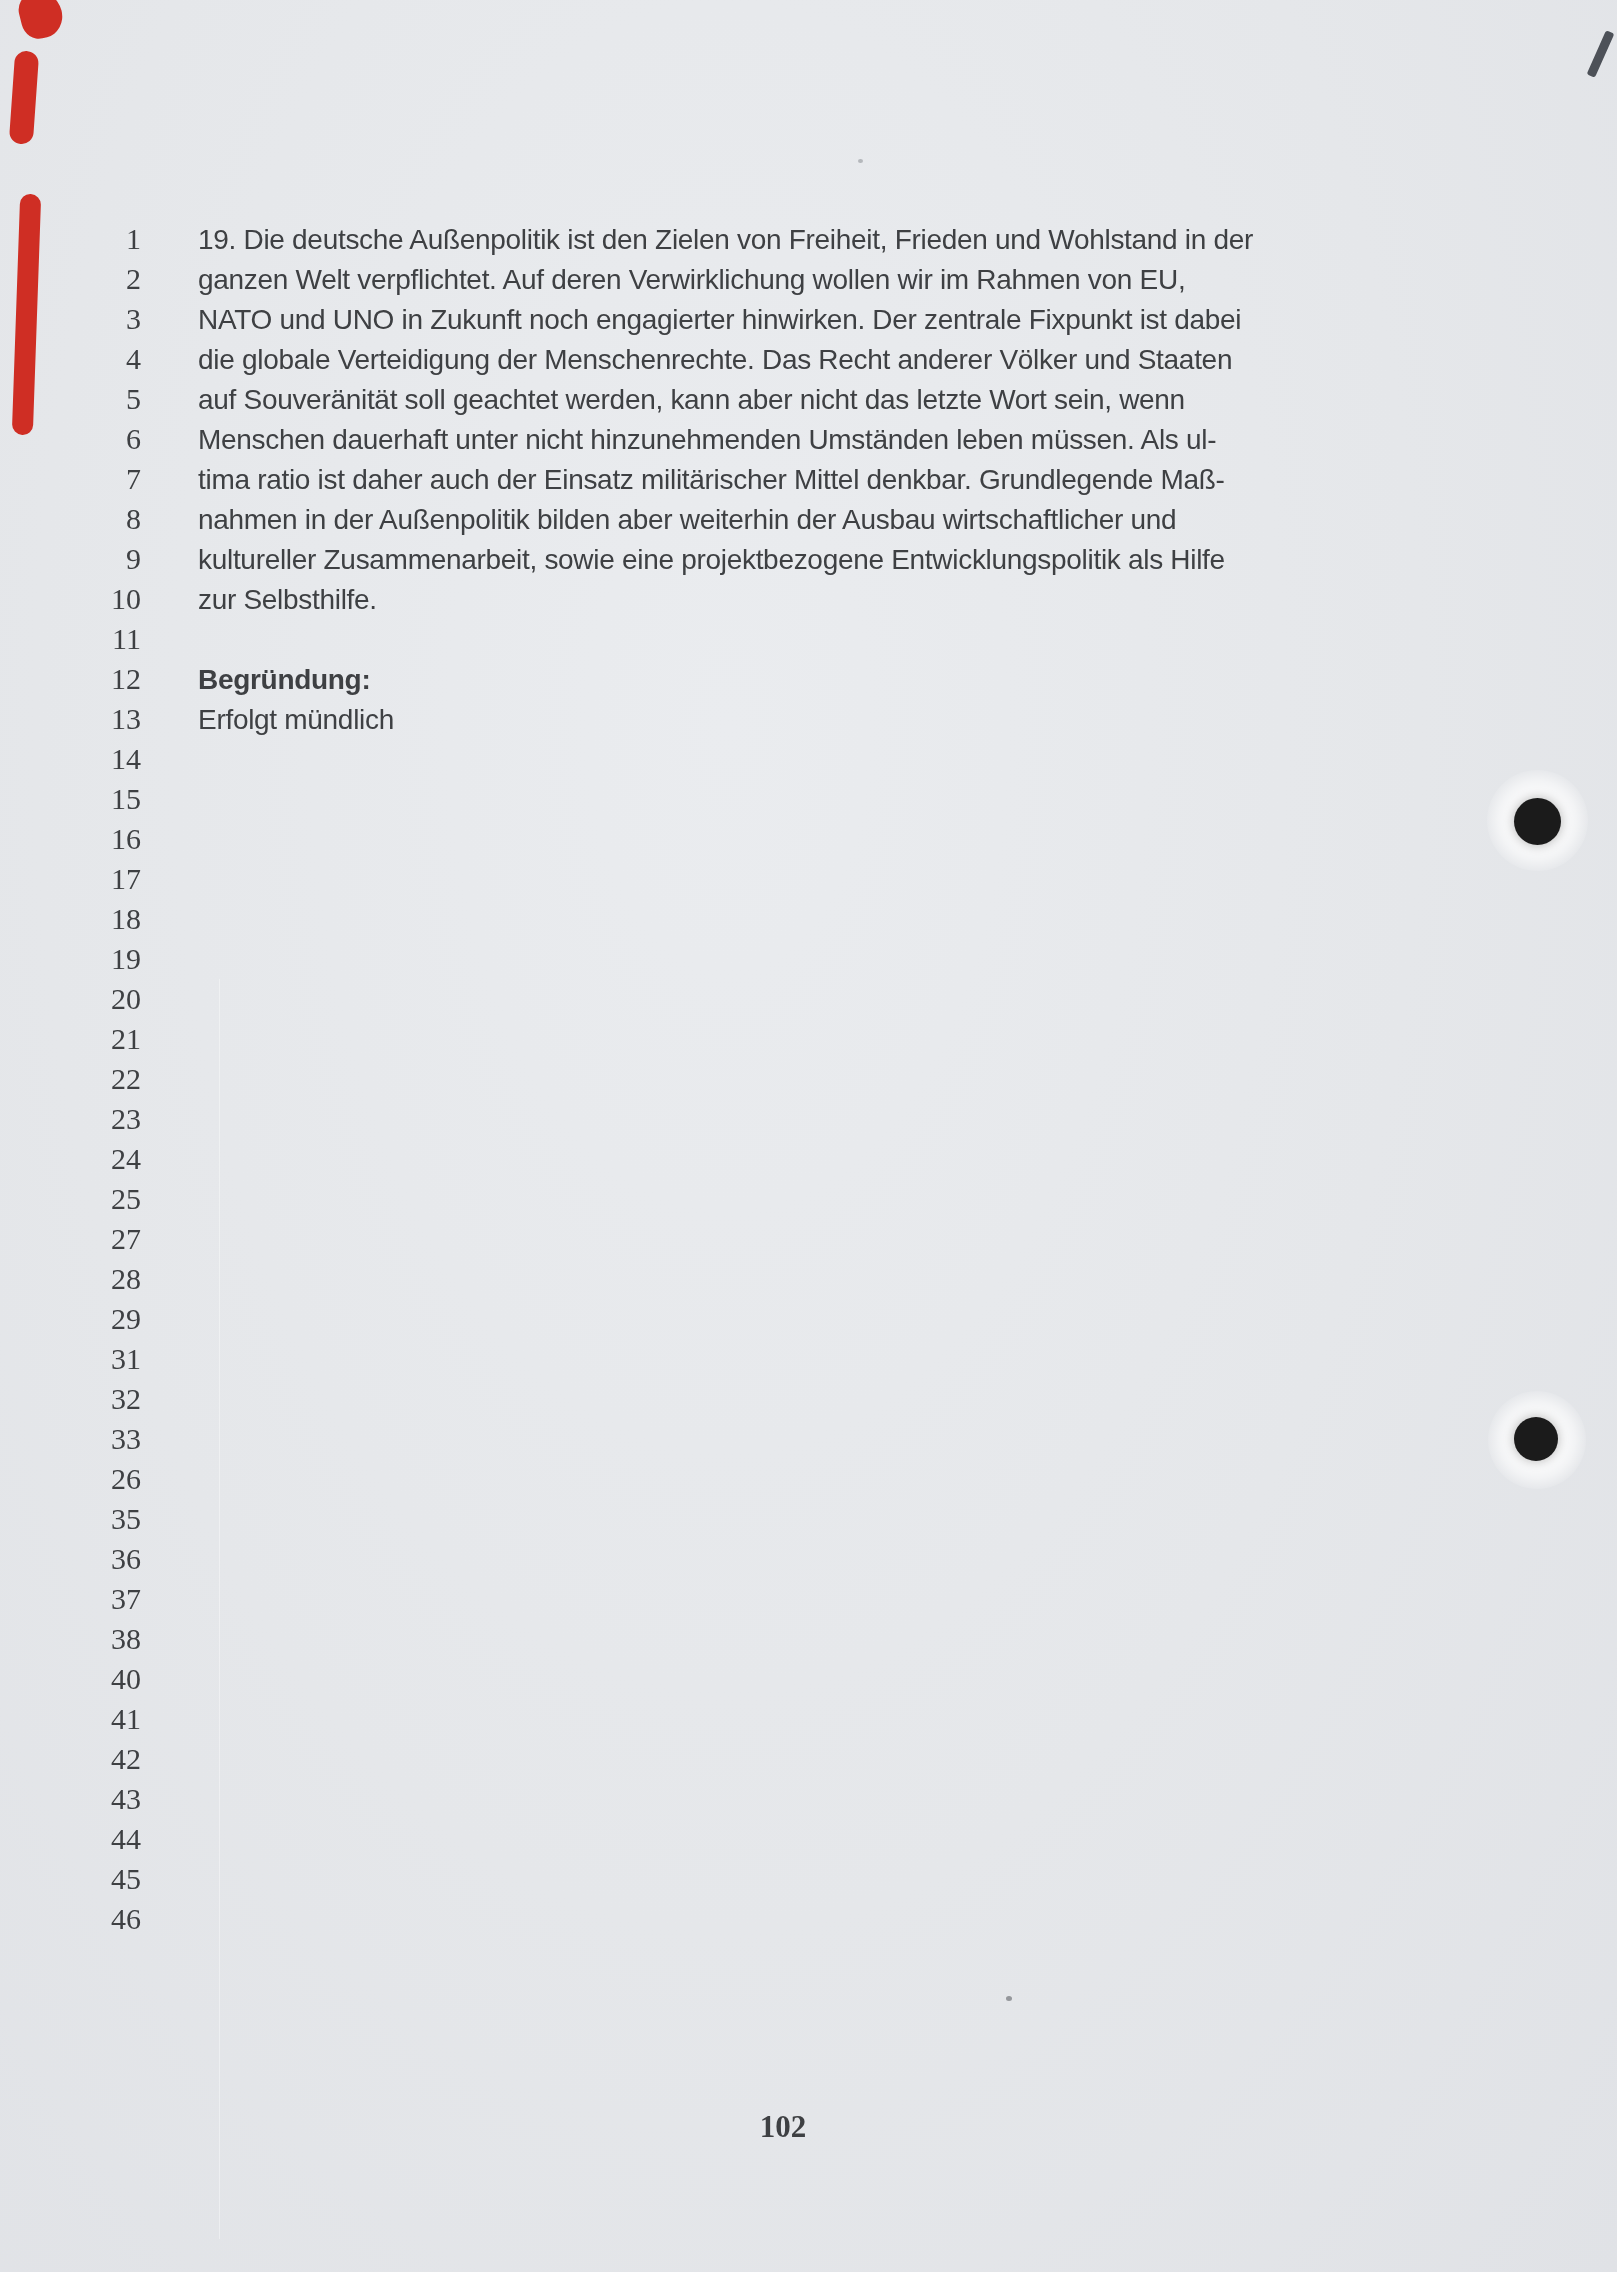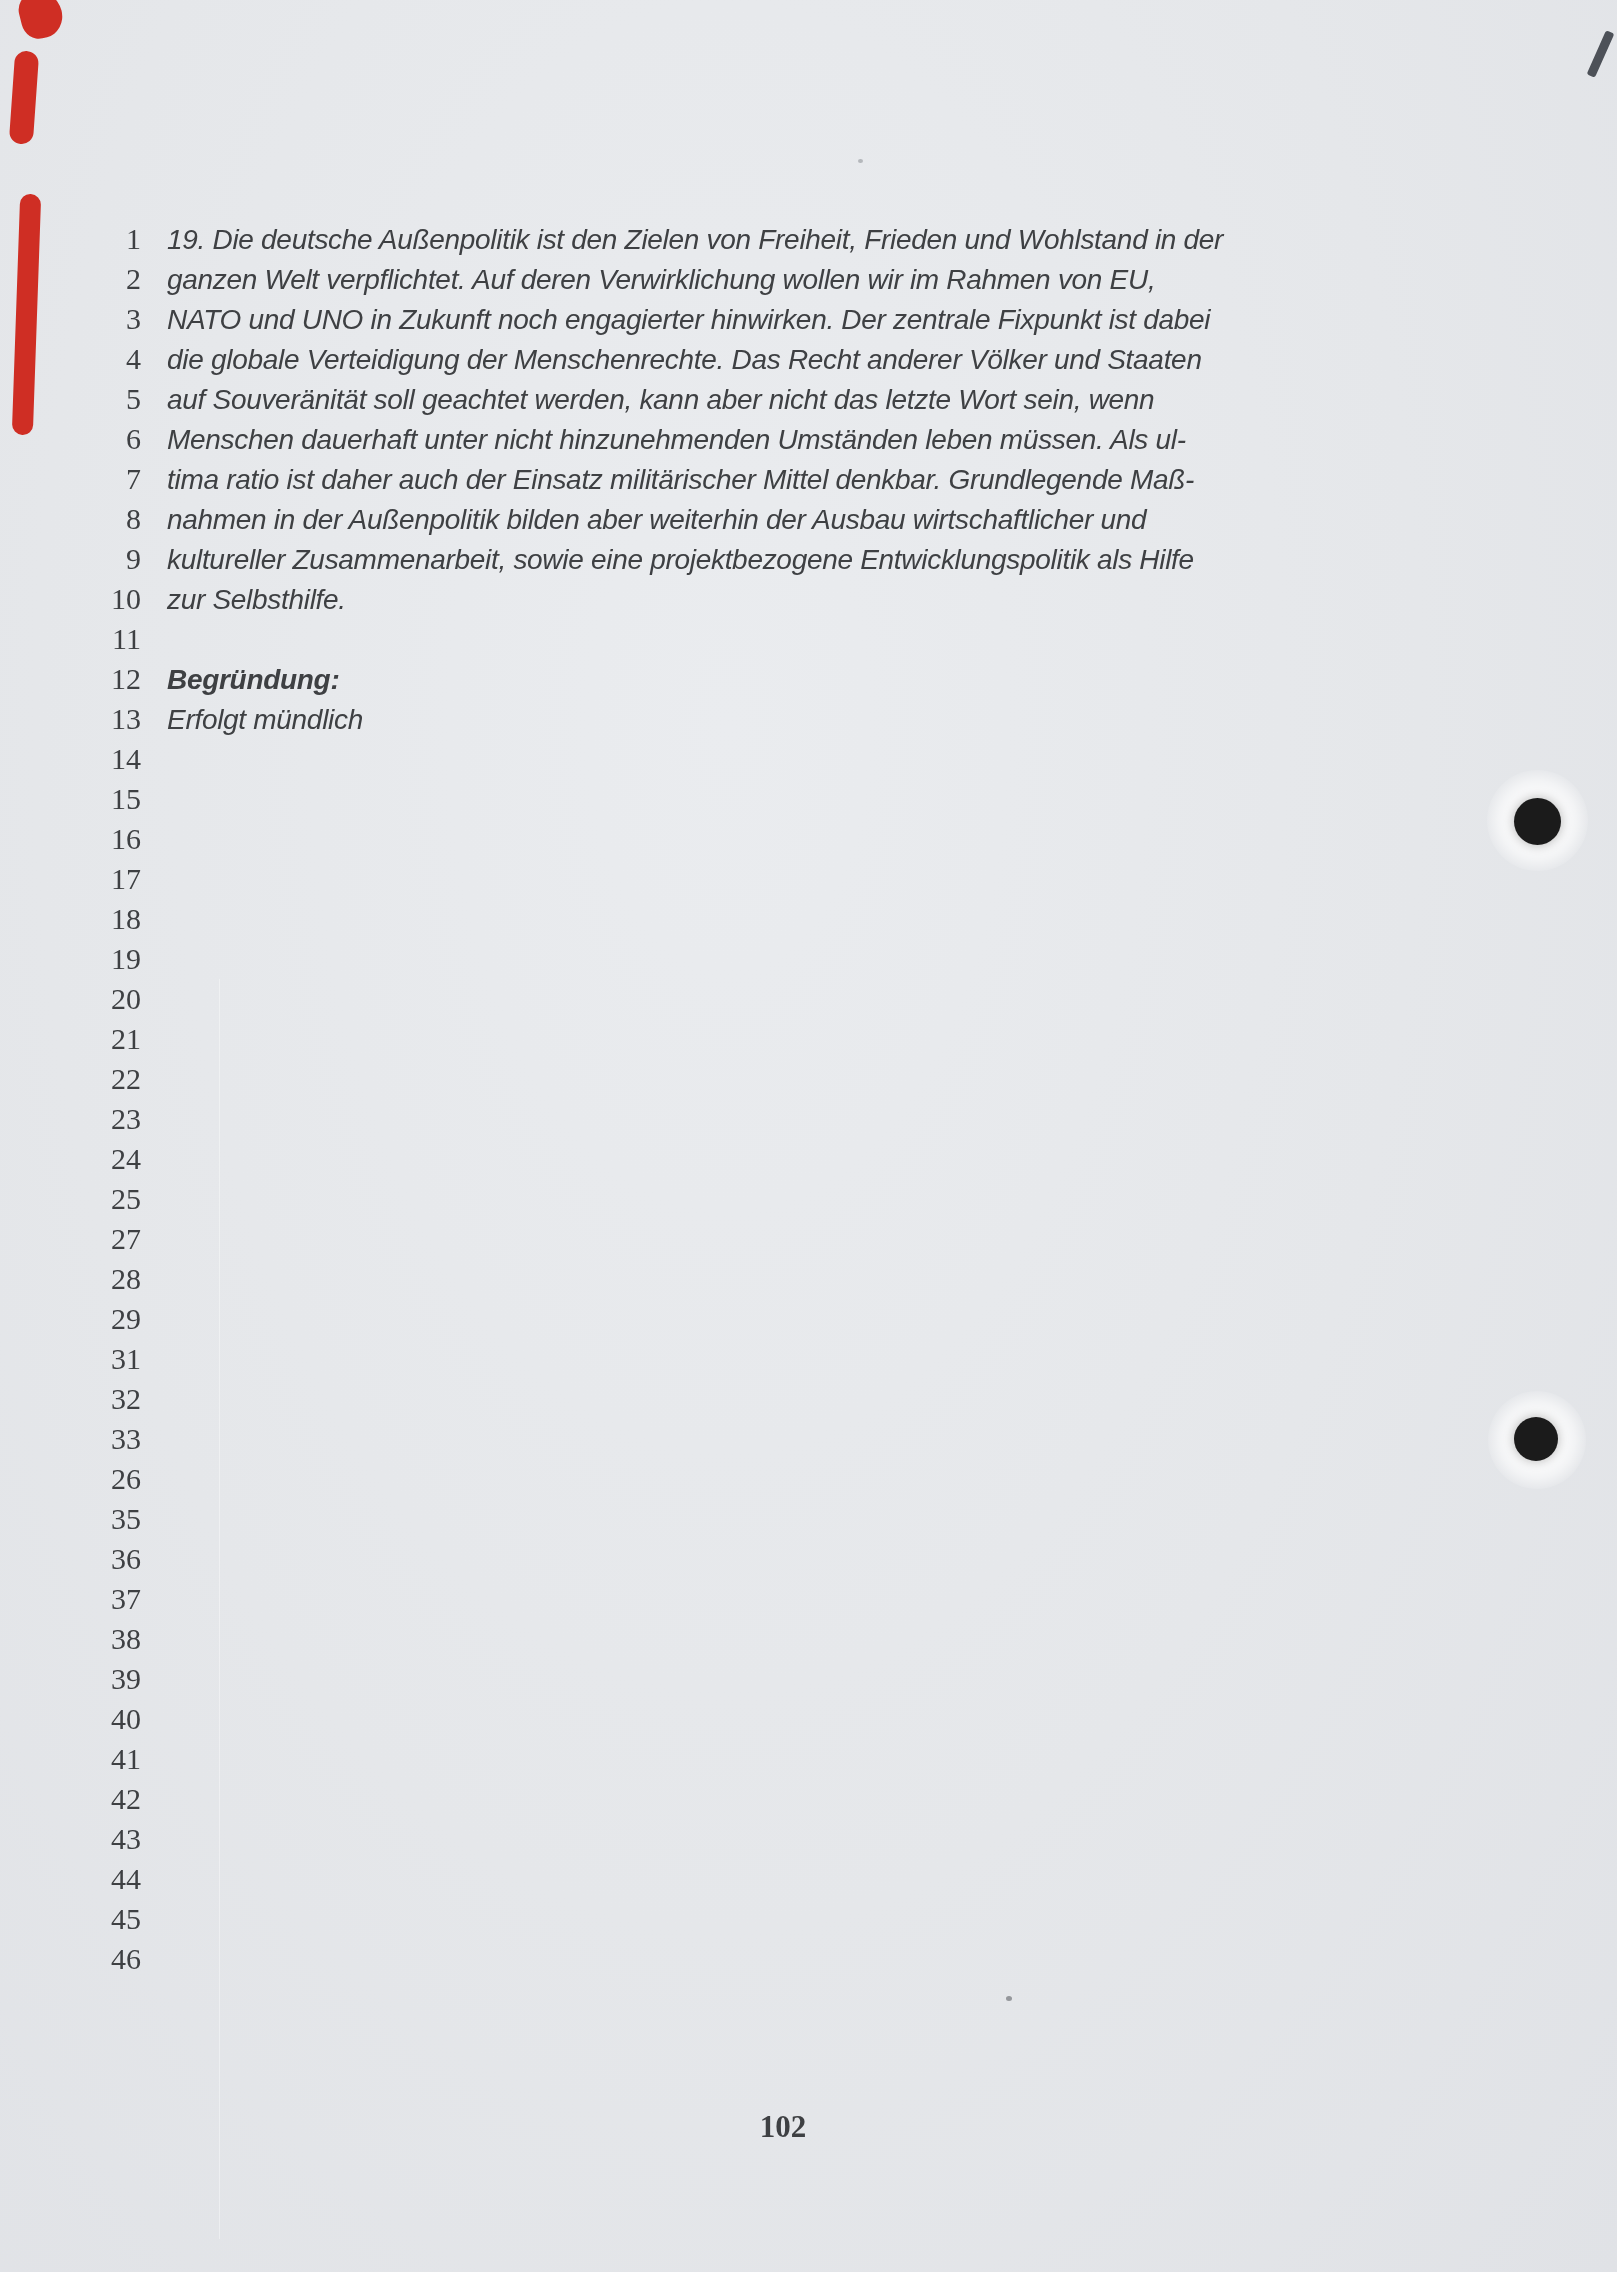--- a/index.html
+++ b/index.html
@@ -18,26 +18,25 @@
   .line-row{
     display:flex;align-items:baseline;height:40px;
   }
   .line-num{
     flex:0 0 141px;text-align:right;
     font-family:"Liberation Serif",serif;
     font-size:30px;line-height:40px;
     color:var(--ink,#3e4043);
   }
   .line-text{
-    margin-left:26px;
+    margin-left:57px;
     font-size:28px;line-height:40px;
     letter-spacing:-0.3px;
     color:var(--ink,#3e4043);
     white-space:nowrap;
-    font-style:italic;
   }
   .line-text.bold{font-weight:700;}
   
   .page-number{
     position:absolute;left:731px;top:2109px;width:104px;
     text-align:center;
     font-family:"Liberation Serif",serif;
     font-size:31px;color:var(--ink,#3e4043);font-weight:bold;
   }
   
@@ -226,24 +225,20 @@
   </div>
       <div class="line-row">
     <span class="line-num">37</span>
     <span class="line-text"></span>
   </div>
       <div class="line-row">
     <span class="line-num">38</span>
     <span class="line-text"></span>
   </div>
       <div class="line-row">
-    <span class="line-num">39</span>
-    <span class="line-text"></span>
-  </div>
-      <div class="line-row">
     <span class="line-num">40</span>
     <span class="line-text"></span>
   </div>
       <div class="line-row">
     <span class="line-num">41</span>
     <span class="line-text"></span>
   </div>
       <div class="line-row">
     <span class="line-num">42</span>
     <span class="line-text"></span>

